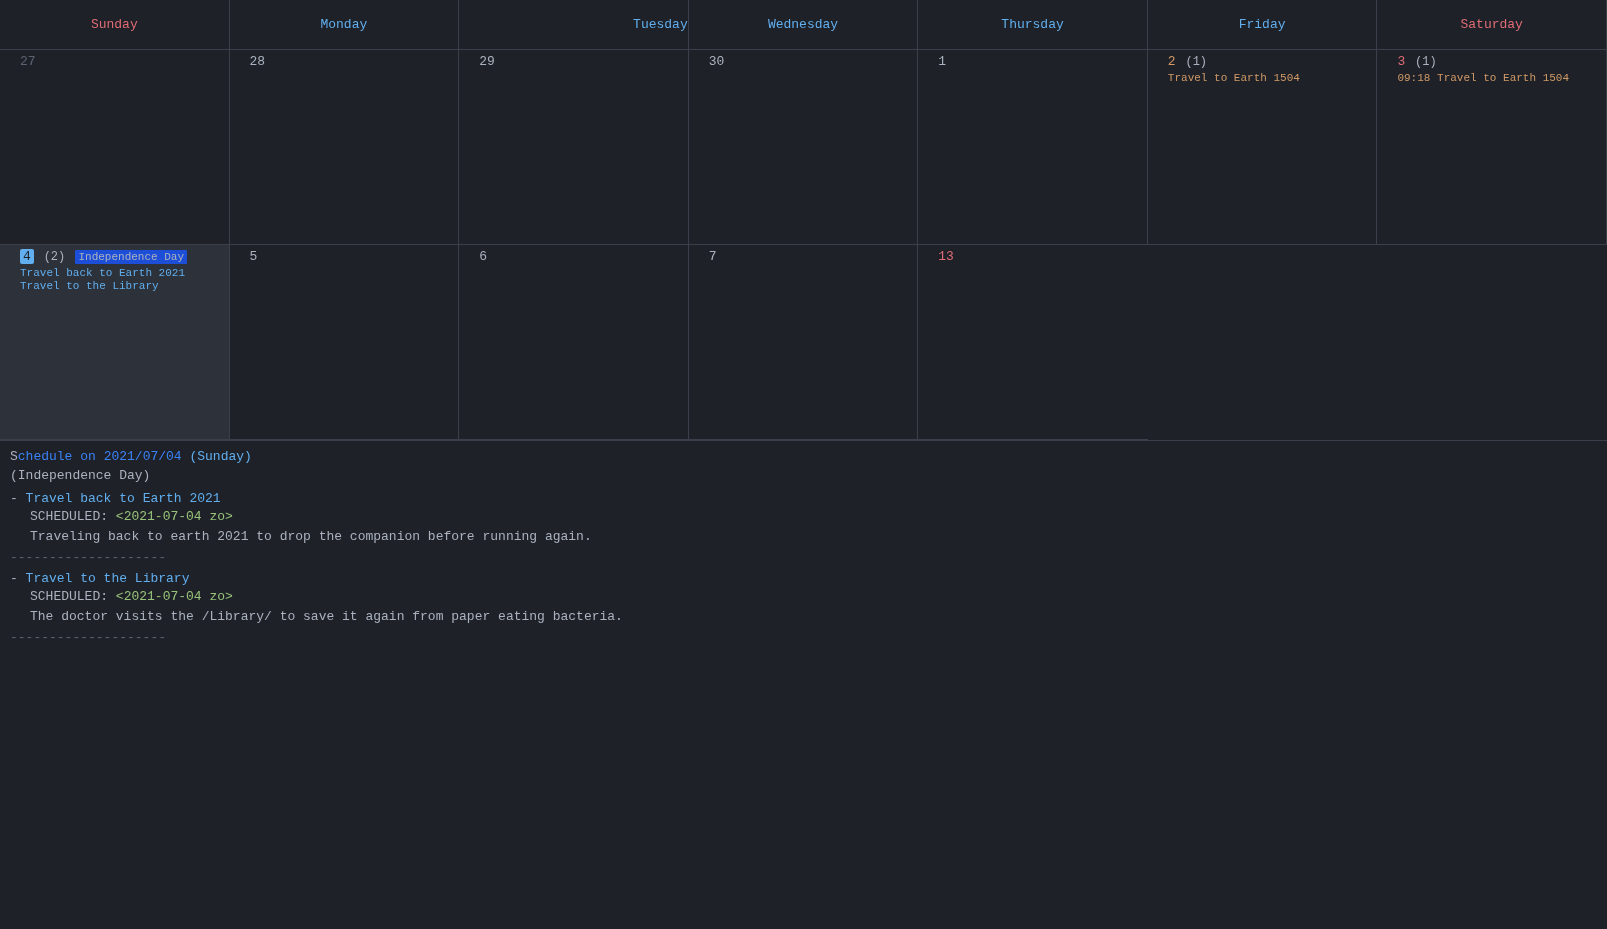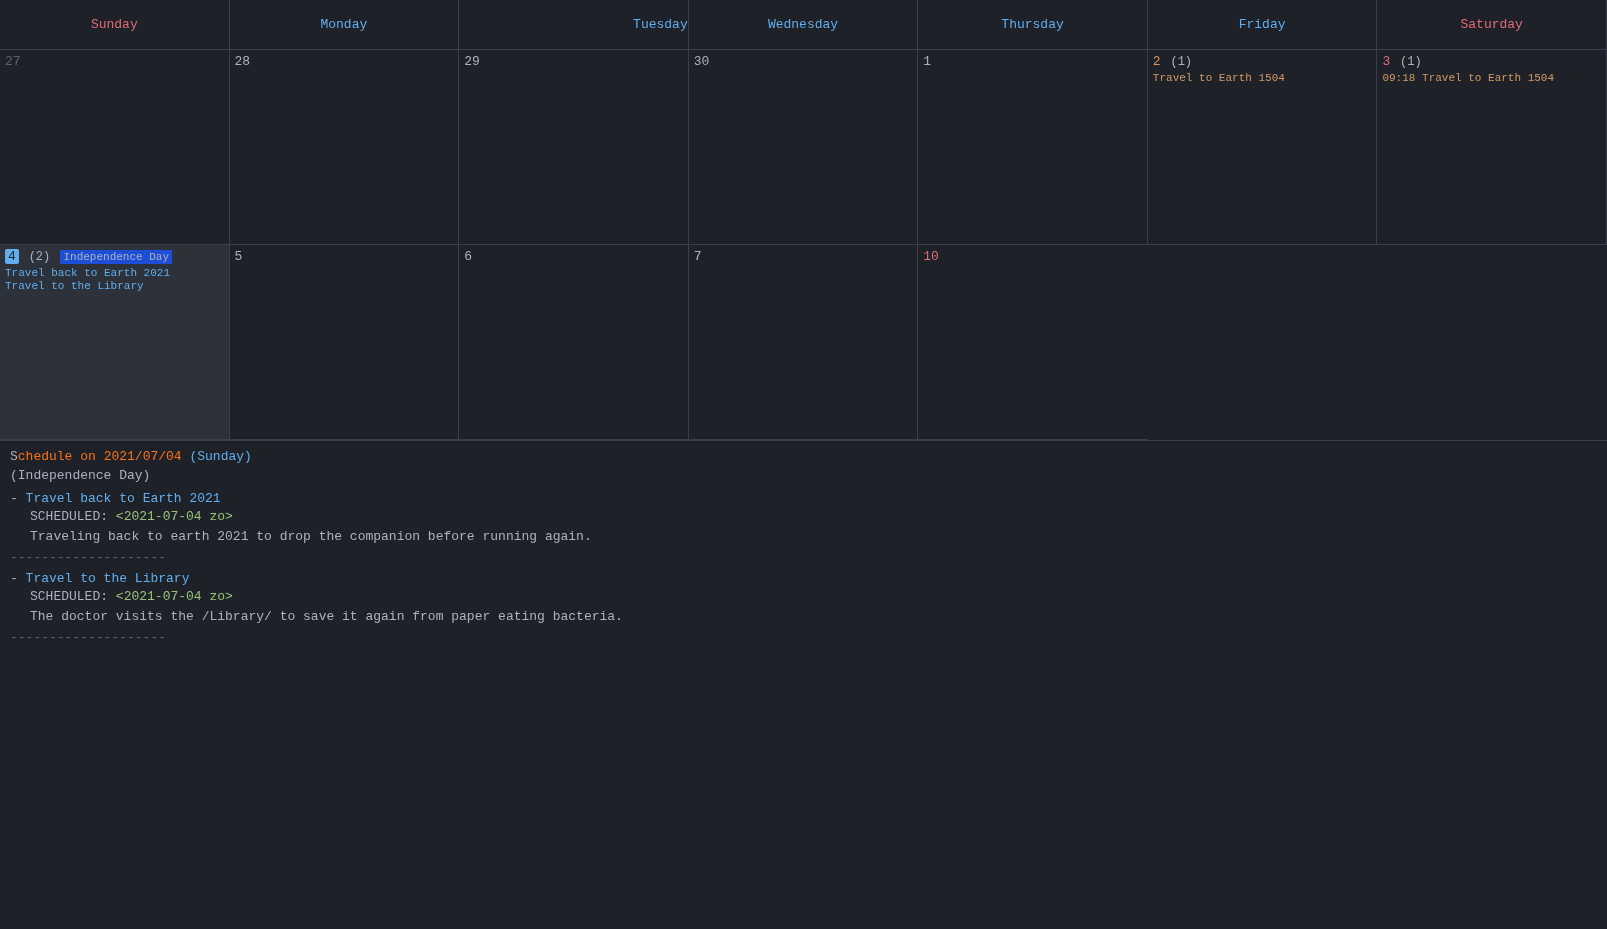--- a/index.html
+++ b/index.html
@@ -32,21 +32,21 @@
     .day-header.wed { color: #61afef; }
     .day-header.thu { color: #61afef; }
     .day-header.fri { color: #61afef; }
     .day-header.sat { color: #e06c75; }
 
     .day-cell {
       border-right: 1px solid #3a3f4b;
       border-bottom: 1px solid #3a3f4b;
       min-height: 195px;
       vertical-align: top;
-      padding: 4px 5px;
+      padding: 4px 20px;
       position: relative;
     }
     .day-cell:last-child { border-right: none; }
 
     .day-number {
       font-size: 13px;
       color: #abb2bf;
       display: inline-block;
       margin-bottom: 2px;
     }
@@ -93,21 +93,21 @@
       font-family: 'Courier New', Courier, monospace;
       font-size: 13px;
       color: #abb2bf;
     }
 
     .schedule-header {
       color: #abb2bf;
       margin-bottom: 4px;
     }
     .schedule-header .date-part {
-      color: #f97316;
+      color: #3b82f6;
       margin-top: 40px;
     }
     .schedule-header .day-part {
       color: #61afef;
     }
 
     .schedule-holiday {
       color: #abb2bf;
       margin-bottom: 8px;
     }
@@ -186,21 +186,21 @@
     <div class="day-cell">
       <span class="day-number">5</span>
     </div>
     <div class="day-cell">
       <span class="day-number">6</span>
     </div>
     <div class="day-cell">
       <span class="day-number">7</span>
     </div>
     <div class="day-cell">
-      <span class="day-number red">10</span>
+      <span class="day-number red">13</span>
     </div>
   </div>
 </div>
 
 <div class="schedule">
   <div class="schedule-header">
     <span>S</span><span class="date-part">chedule on 2021/07/04</span> <span class="day-part">(Sunday)</span>
   </div>
   <div class="schedule-holiday">(Independence Day)</div>
 

